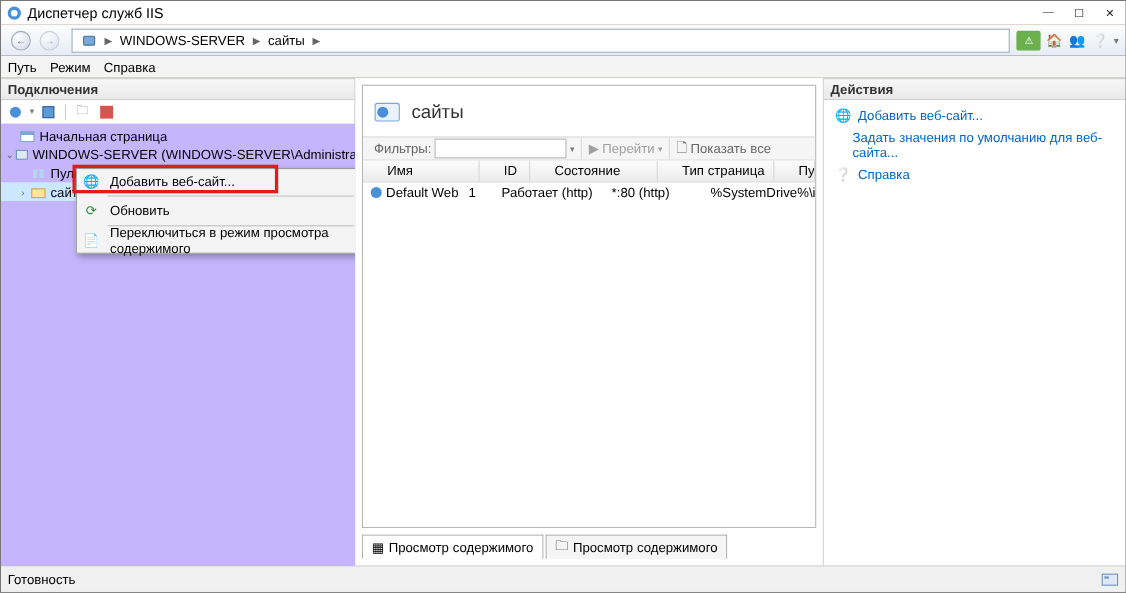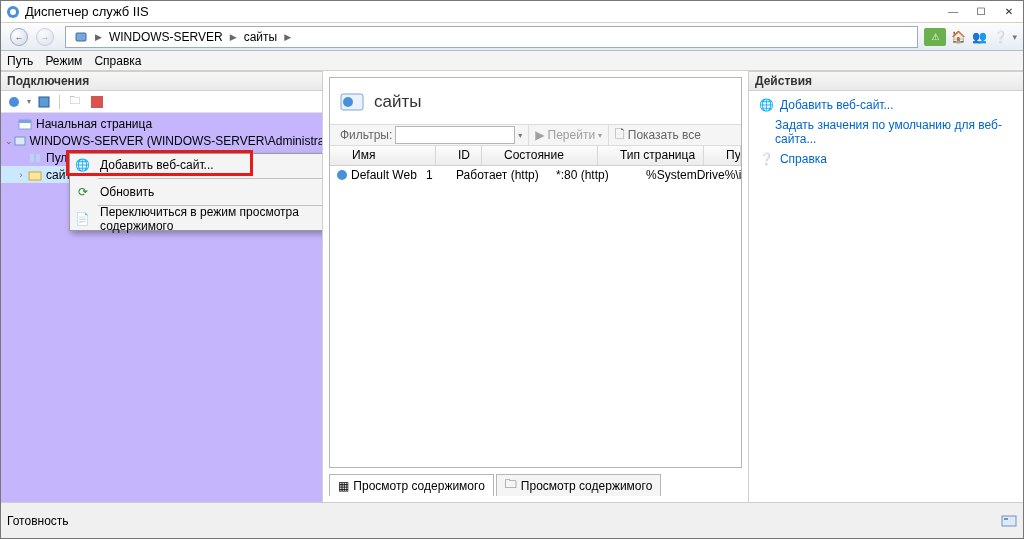--- a/index.html
+++ b/index.html
@@ -57,21 +57,21 @@
 .tab-strip { height:24px; display:flex; align-items:flex-end; gap:2px; padding:4px 0 0 0; margin-top:4px;}
 .tab { height:22px; border:1px solid #b6b6b6; border-bottom:none; background:#f5f5f5; padding:2px 8px; font-size:12px; display:flex; align-items:center; gap:4px;}
 .tab.active{ background:#fff; }
 
 .right { width:275px; border-left:1px solid #cfcfcf; }
 .actions { flex:1; background:#fff; padding:4px 2px; }
 .action-item { display:flex; align-items:center; gap:6px; padding:3px 8px; font-size:12px; }
 .action-item.link { color:#0066cc; }
 .action-item.sub { padding-left:24px; }
 
-.status { height:36px; background:#f0f0f0; border-top:1px solid #cfcfcf; display:flex; align-items:center; padding:0 6px; font-size:12px; justify-content:space-between;}
+.status { height:24px; background:#f0f0f0; border-top:1px solid #cfcfcf; display:flex; align-items:center; padding:0 6px; font-size:12px; justify-content:space-between;}
 
 .ctx { position:absolute; top:40px; left:68px; width:258px; background:#f4f4f4; border:1px solid #9a9a9a; box-shadow:2px 3px 6px rgba(0,0,0,0.3); z-index:50;}
 .ctx-row { display:flex; align-items:center; height:22px; padding:0 10px 0 30px; position:relative; font-size:12px;}
 .ctx-row .ci { position:absolute; left:4px; width:18px; text-align:center;}
 .ctx-sep { height:1px; background:#c0c0c0; margin:2px 4px 2px 28px;}
 .redbox { position:absolute; border:3px solid #e31b1b; pointer-events:none; z-index:60;}
 
 svg{display:block}
 </style>
 </head>

